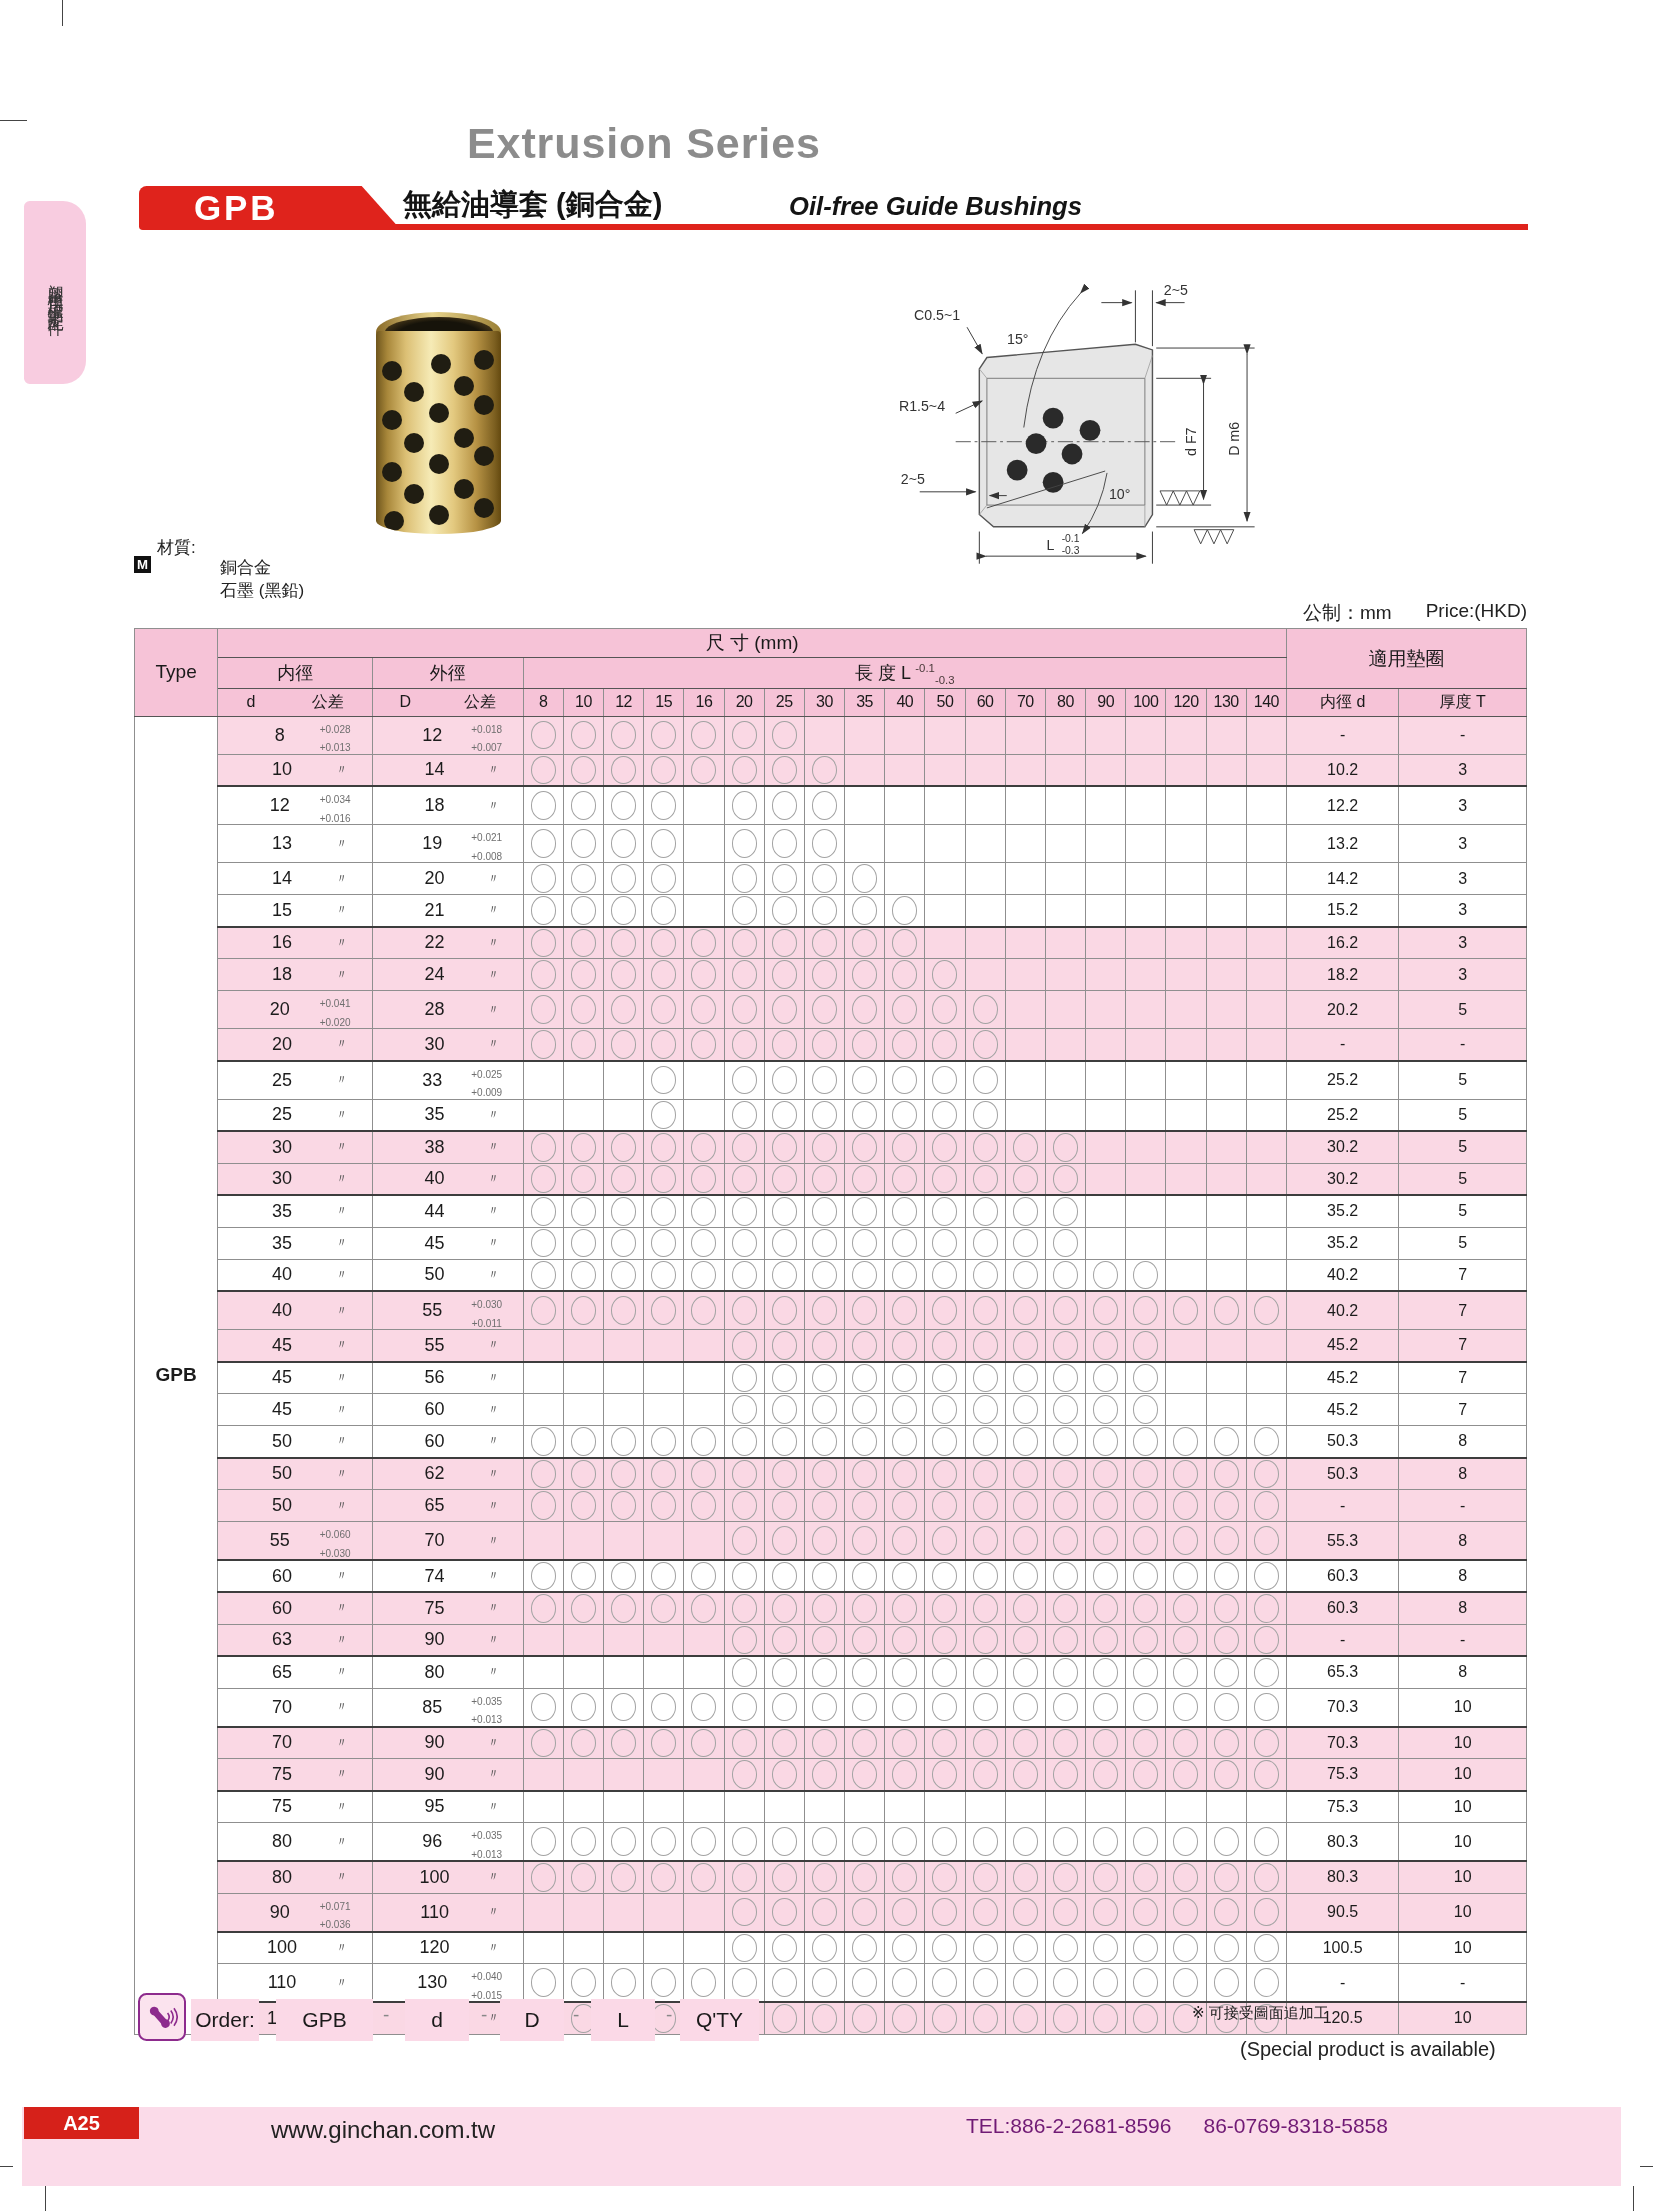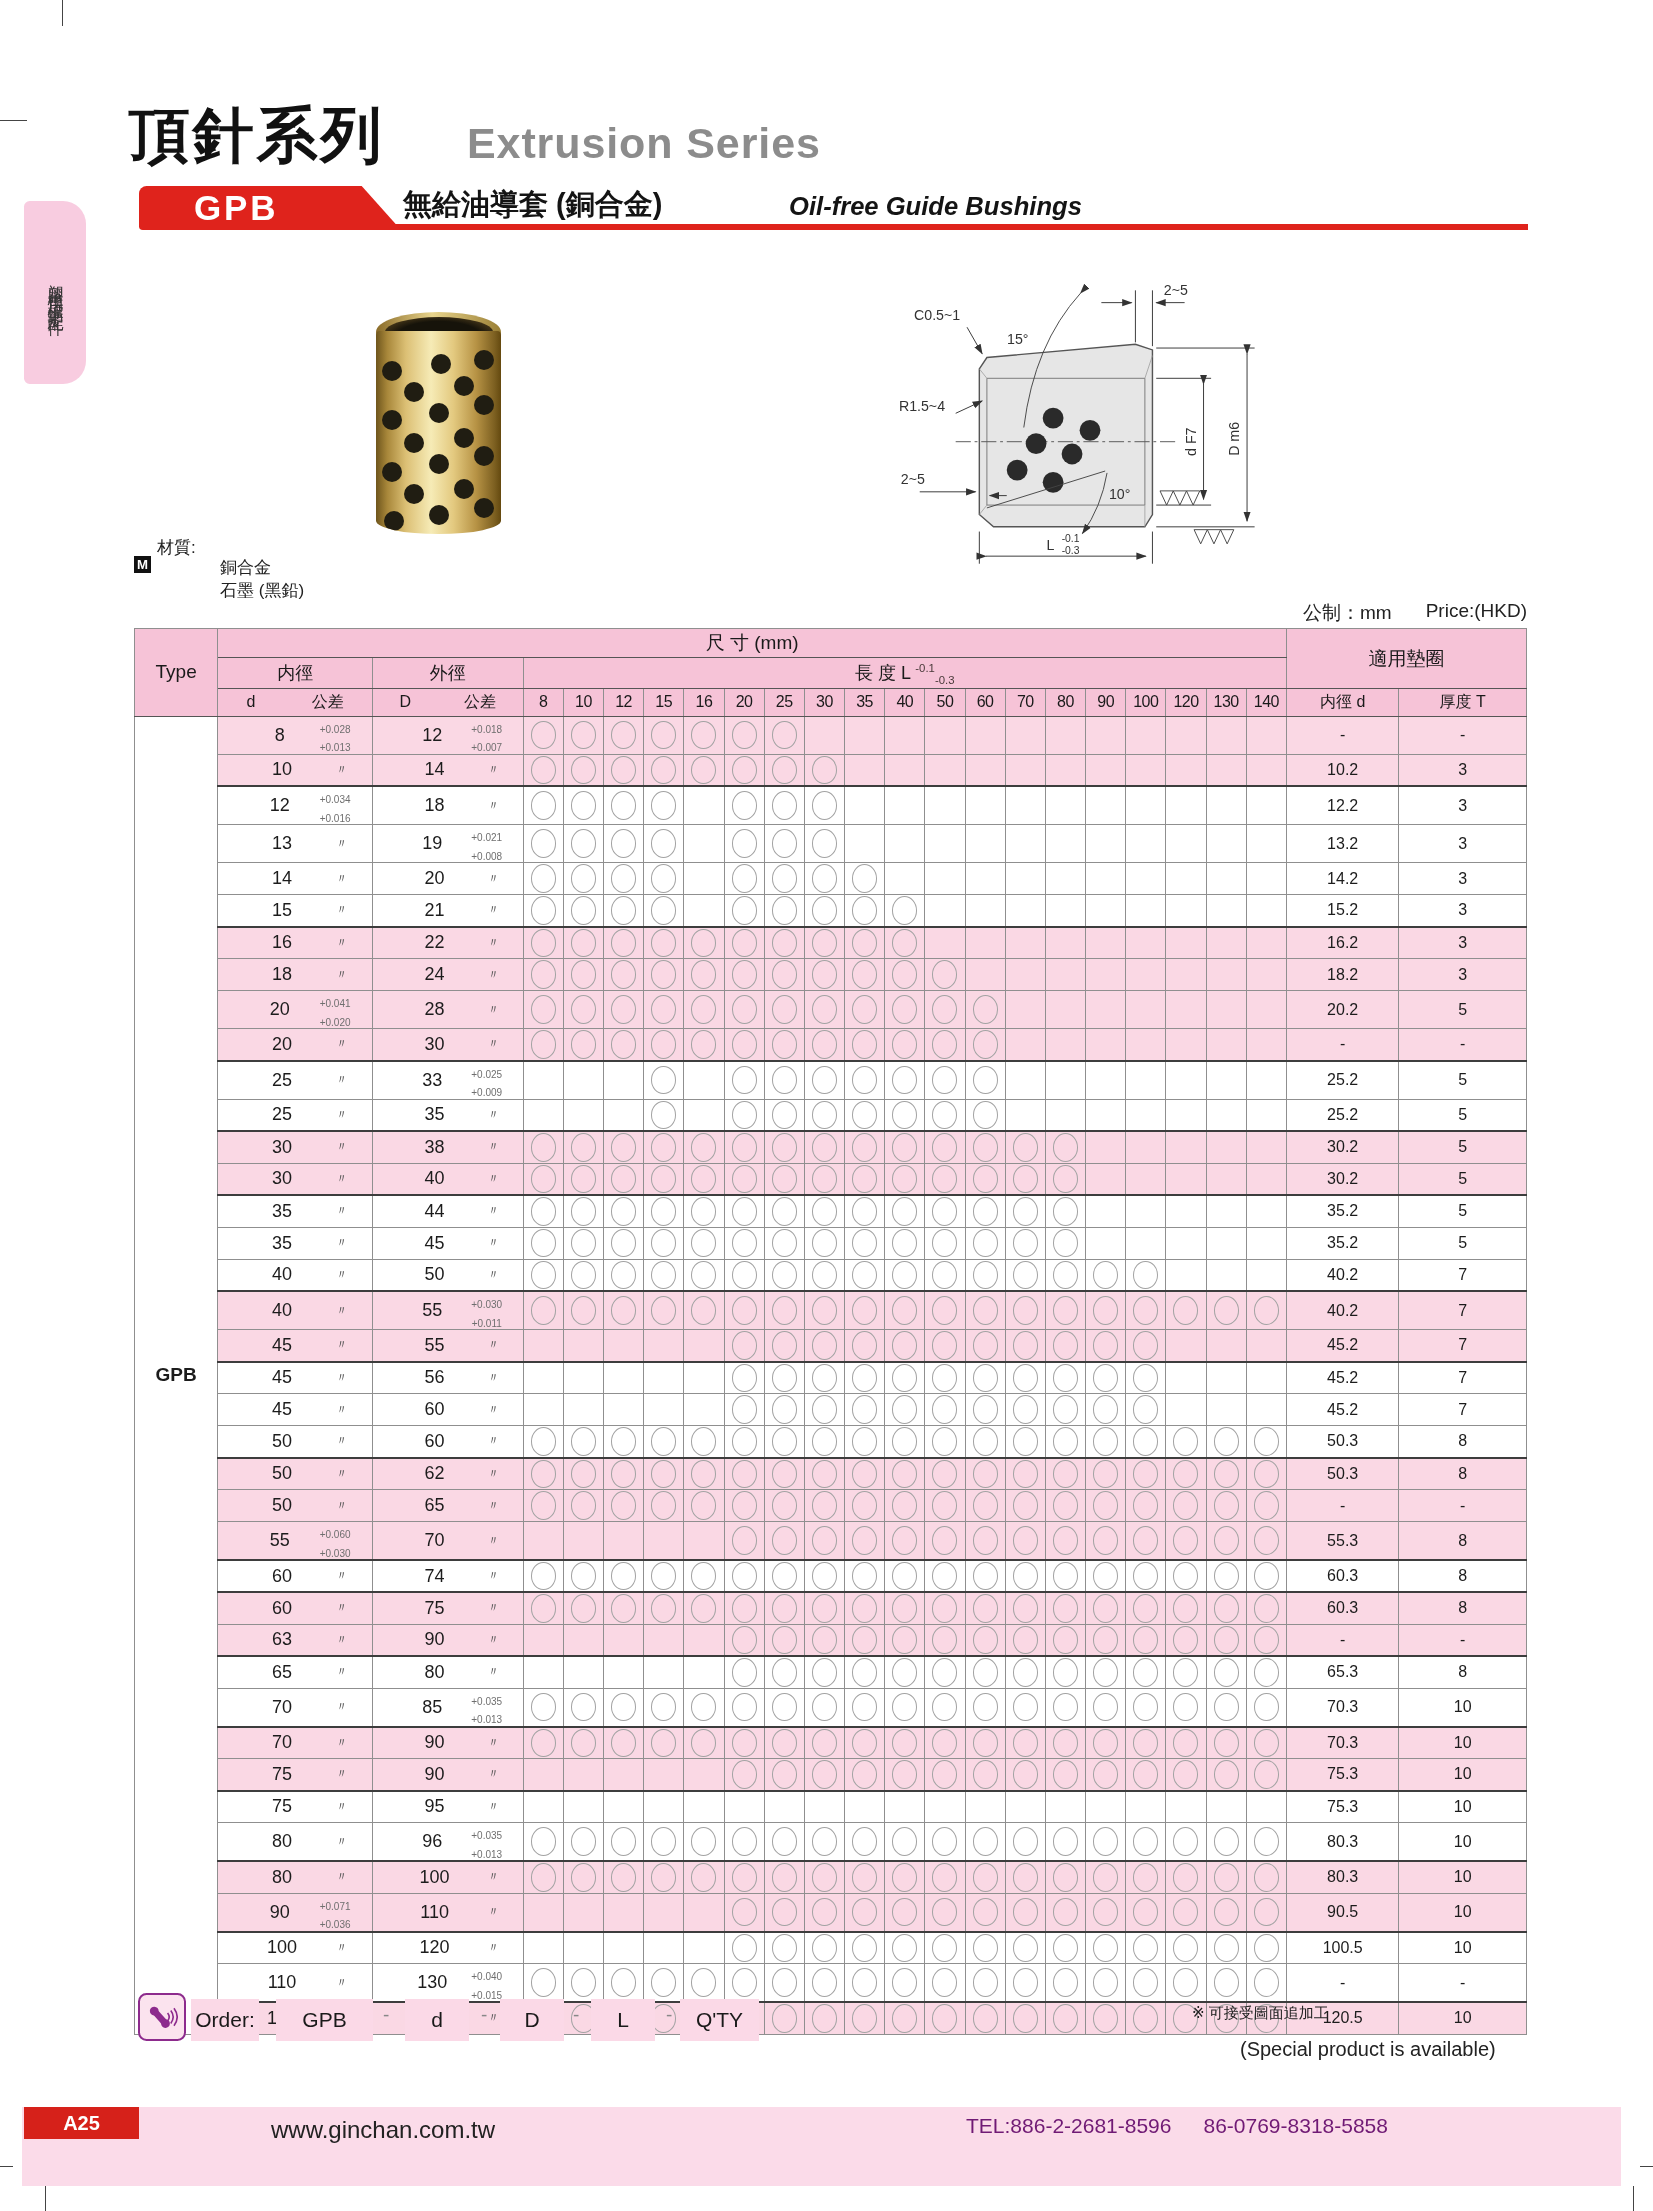--- a/index.html
+++ b/index.html
@@ -101,21 +101,20 @@
 
 <div id="page">
 
   <div class="cmark" style="left:62px;top:0;width:0.9px;height:25.6px;"></div>
   <div class="cmark" style="left:0;top:120px;width:26.5px;height:0.9px;"></div>
   <div class="cmark" style="left:45px;top:2186px;width:0.9px;height:25.6px;"></div>
   <div class="cmark" style="left:1633px;top:2186px;width:0.9px;height:25.6px;"></div>
   <div class="cmark" style="left:0;top:2166px;width:13.2px;height:0.9px;"></div>
   <div class="cmark" style="left:1640px;top:2166px;width:13.2px;height:0.9px;"></div>
 
-  <div id="title-zh">頂針系列</div>
   <div id="title-en">Extrusion Series</div>
 
   <div id="banner-line"></div>
   <div id="banner-tab">
     <span>GPB</span>
   </div>
   <div id="subtitle-zh">無給油導套 (銅合金)</div>
   <div id="subtitle-en">Oil-free Guide Bushings</div>
 
   <div id="side-tab">

